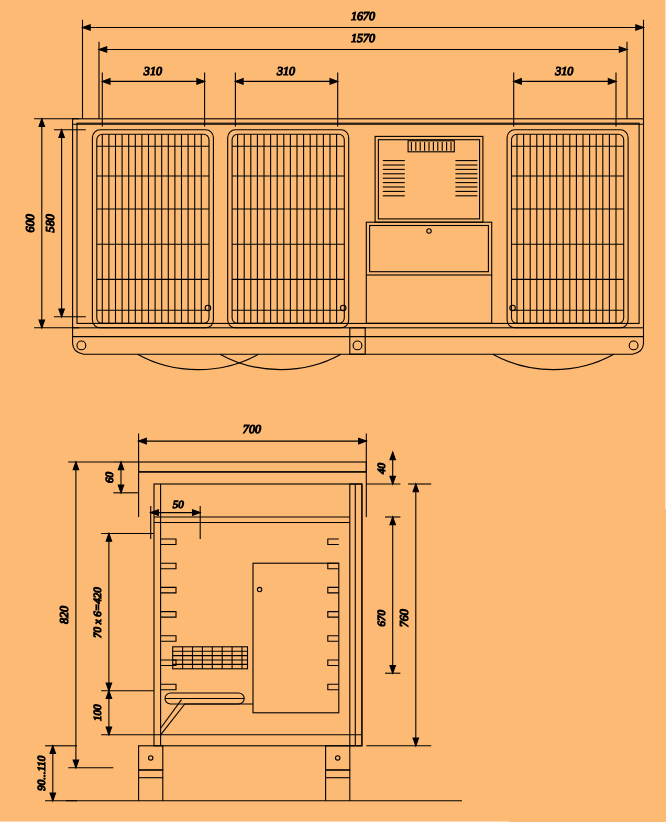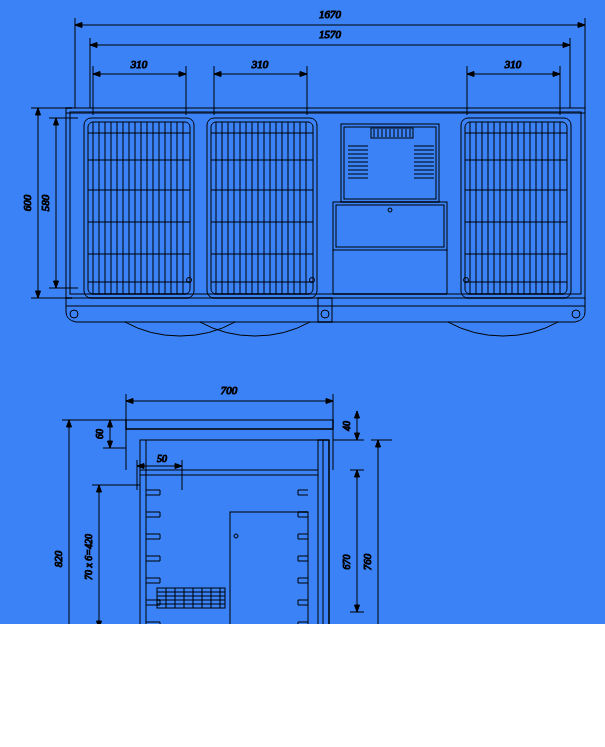--- a/index.html
+++ b/index.html
@@ -1,17 +1,17 @@
 <!DOCTYPE html>
 <html><head>
 <meta charset="utf-8">
 <style>
   html,body{margin:0;padding:0;background:#ffffff;}
   body{font-family:"Liberation Sans", sans-serif;}
-  #root{position:relative;width:605px;height:624px;overflow:hidden;background:#3b82f6;}
+  #root{position:relative;width:605px;height:747px;overflow:hidden;background:#fdba74;}
   svg{display:block;}
   .dimtext{font-family:"Liberation Serif", serif;font-style:italic;font-size:11px;fill:#000;}
   .dimtext-sm{font-family:"Liberation Serif", serif;font-style:italic;font-size:10px;fill:#000;}
 </style>
 </head>
 <body>
 
 <div id="root">
 <svg width="605" height="747" viewBox="0 0 605 747">
   <g stroke="#000" fill="none" stroke-width="1">

